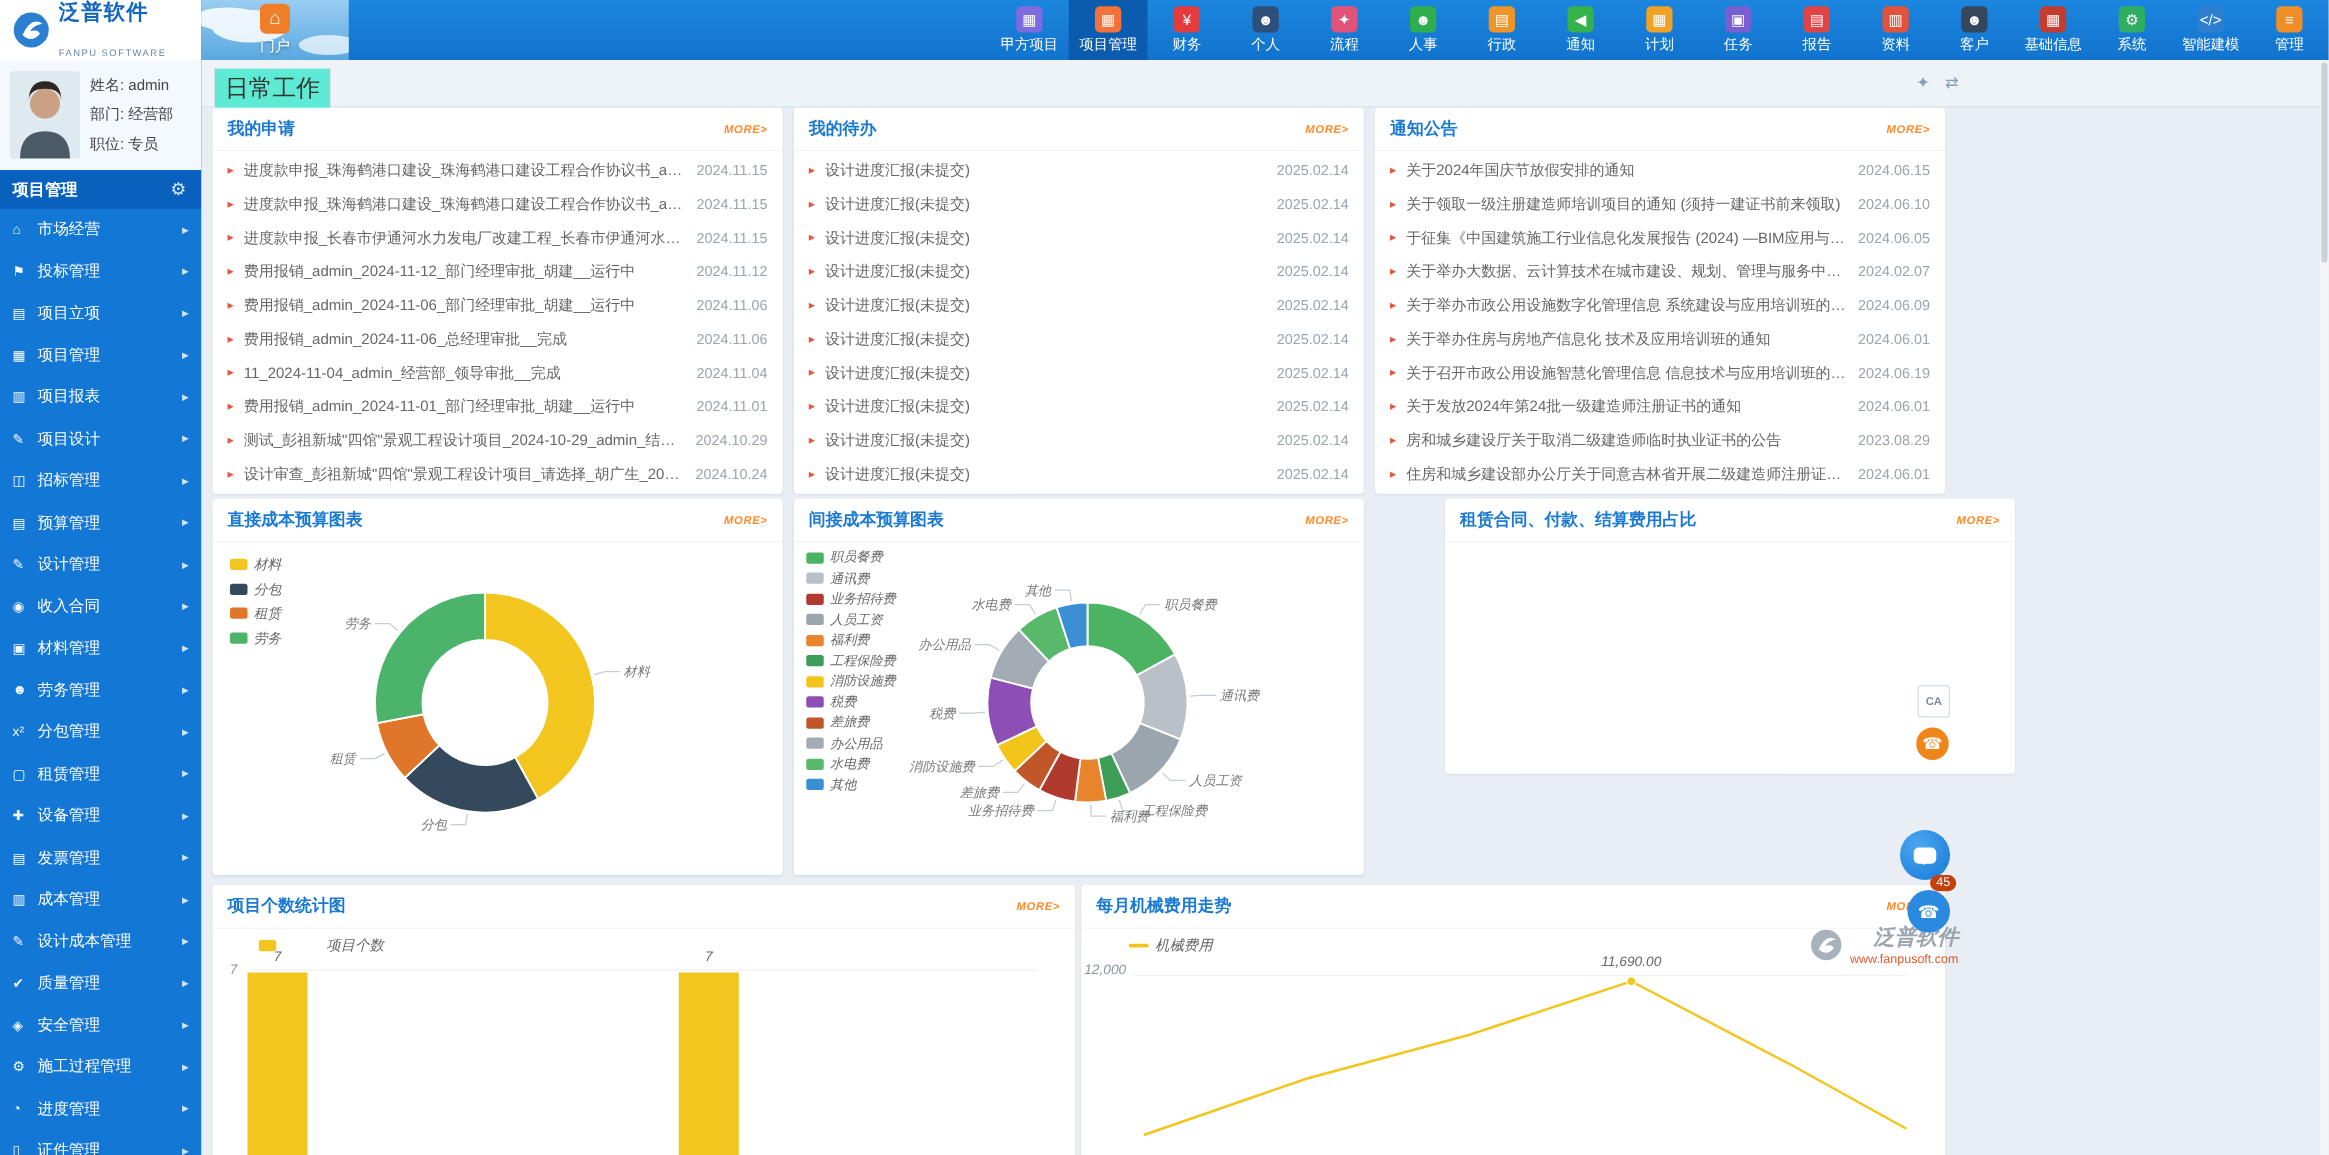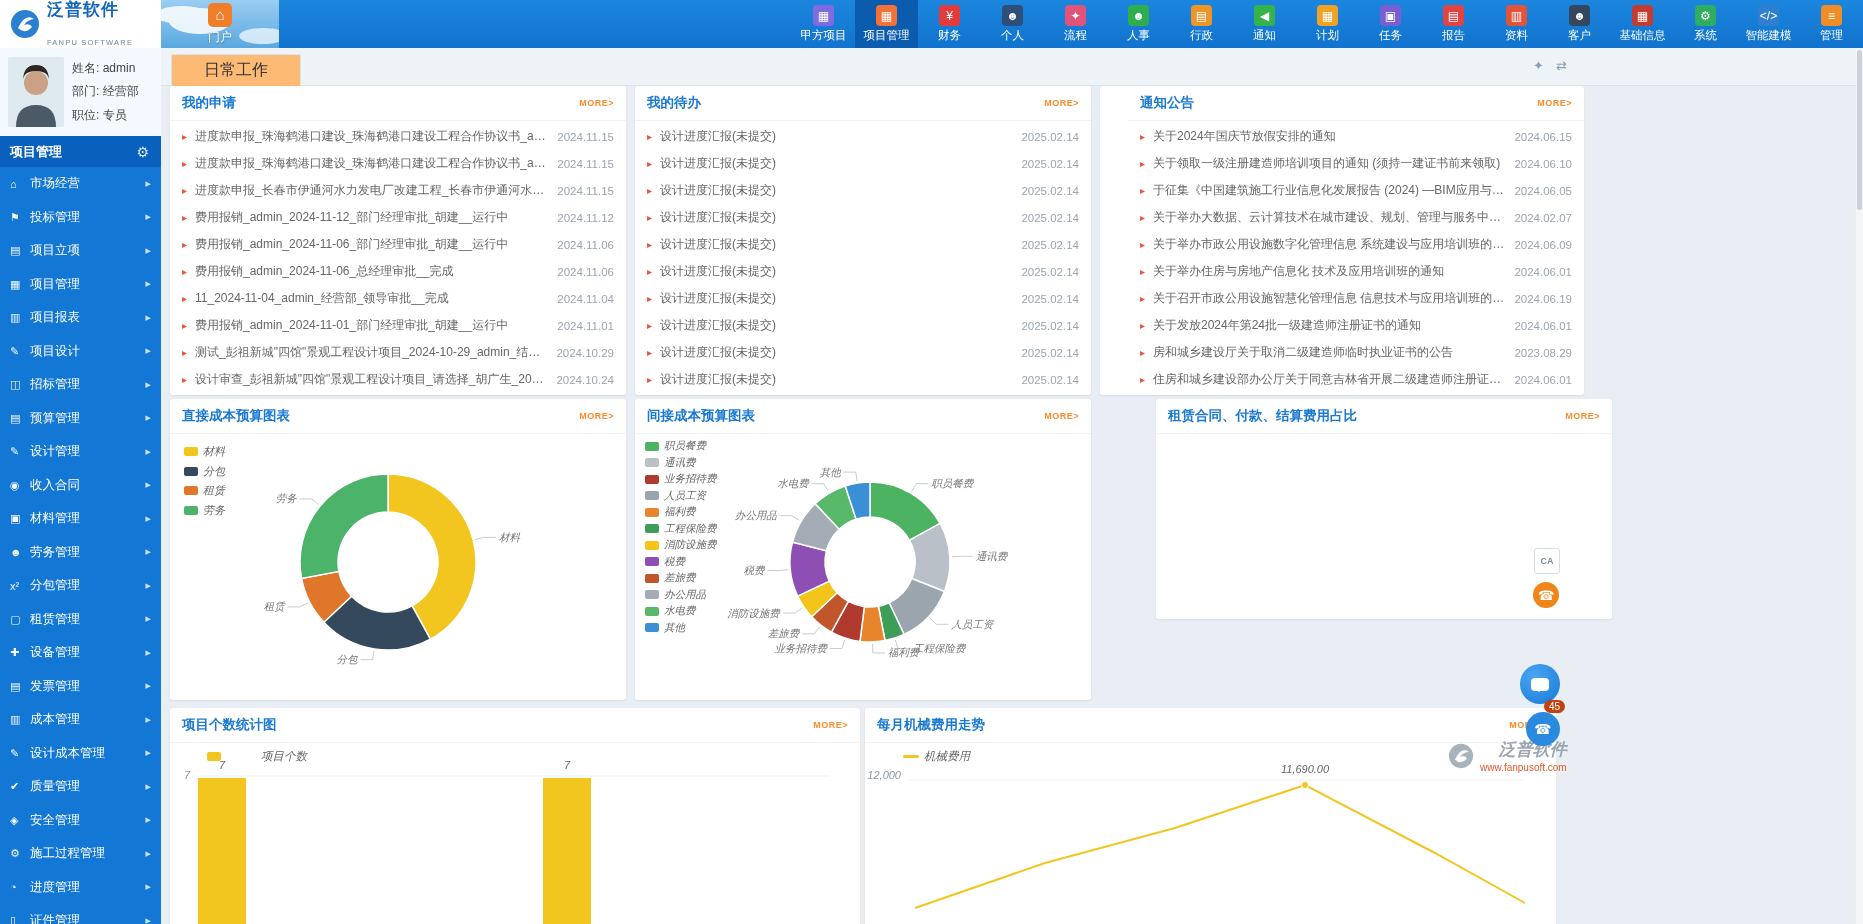--- a/index.html
+++ b/index.html
@@ -42,33 +42,33 @@
   .menu{flex:1;overflow:hidden;}
   .menu-item{height:33.5px;display:flex;align-items:center;color:#fff;font-size:12.5px;
     padding:0 10px;cursor:pointer;box-sizing:border-box;white-space:nowrap;}
   .mi-ico{width:20px;font-size:11px;opacity:.95;flex-shrink:0;}
   .mi-label{flex:1;overflow:hidden;}
   .mi-arrow{font-size:7px;color:#cfe3f7;}
 
   
   .main{position:absolute;left:161px;top:48px;right:0;bottom:0;background:#e9eef4;overflow:hidden;}
   .tabbar{height:37px;position:relative;border-bottom:1px solid #d9e2ea;background:#eef3f8;}
-  .tab.active{position:absolute;left:10px;top:6px;height:31px;background:#fdba74;
+  .tab.active{position:absolute;left:10px;top:6px;height:31px;background:#5eead4;
     border:1px solid #d9e2ea;border-bottom:1px solid #fff;display:flex;align-items:center;
-    padding:0 32px;font-size:16px;color:#333;border-radius:2px 2px 0 0;z-index:2;cursor:pointer;}
+    padding:0 8px;font-size:19px;color:#333;border-radius:2px 2px 0 0;z-index:2;cursor:pointer;}
   .tab-tools{position:absolute;top:10px;left:1372px;display:flex;gap:12px;color:#8aa0b5;font-size:13px;}
   .tab-tools span{cursor:pointer;}
   .content{position:absolute;top:38px;left:0;right:0;bottom:0;overflow:hidden;}
 
   .panel{position:absolute;background:#fff;border-radius:3px;
     box-shadow:0 1px 2px rgba(120,140,160,.15);overflow:hidden;}
   .panel-head{height:35px;display:flex;align-items:center;justify-content:space-between;
     padding:0 12px;border-bottom:1px solid #f1f4f7;box-sizing:border-box;}
   .panel-title{color:#1a79d2;font-size:13.5px;font-weight:bold;}
-  .more{color:#ff8a2a;font-size:9px;font-weight:bold;letter-spacing:.5px;cursor:pointer;}
+  .more{color:#ff8a2a;font-size:9px;font-weight:bold;letter-spacing:.5px;cursor:pointer;font-style:italic;}
 
   .list{padding:2px 12px;}
   .list-row{height:27px;display:flex;align-items:center;font-size:12px;color:#666;}
   .bullet{color:#e8543f;font-size:10px;width:13px;flex-shrink:0;}
   .row-text{flex:1;white-space:nowrap;overflow:hidden;text-overflow:ellipsis;cursor:pointer;}
   .row-date{color:#9aa5af;margin-left:10px;font-size:11.5px;white-space:nowrap;}
 
   .chart-body{position:relative;height:266px;font-style:italic;}
   .legend{position:absolute;z-index:2;font-size:11px;color:#666;}
   .legend-item{display:flex;align-items:center;gap:5px;margin-bottom:4.5px;cursor:pointer;}
@@ -457,21 +457,21 @@
             <span class="row-date">2025.02.14</span>
           </div>
           <div class="list-row">
             <span class="bullet">▸</span>
             <span class="row-text">设计进度汇报(未提交)</span>
             <span class="row-date">2025.02.14</span>
           </div>
         </div>
     </section>
 
-    <section class="panel" style="left:939px;top:0;width:456px;height:309px;padding-left:28px;">
+    <section class="panel" style="left:939px;top:0;width:456px;height:309px;">
       <div class="panel-head">
         <span class="panel-title">通知公告</span>
         <span class="more">MORE&gt;</span>
       </div>
       <div class="list">
           <div class="list-row">
             <span class="bullet">▸</span>
             <span class="row-text">关于2024年国庆节放假安排的通知</span>
             <span class="row-date">2024.06.15</span>
           </div>

